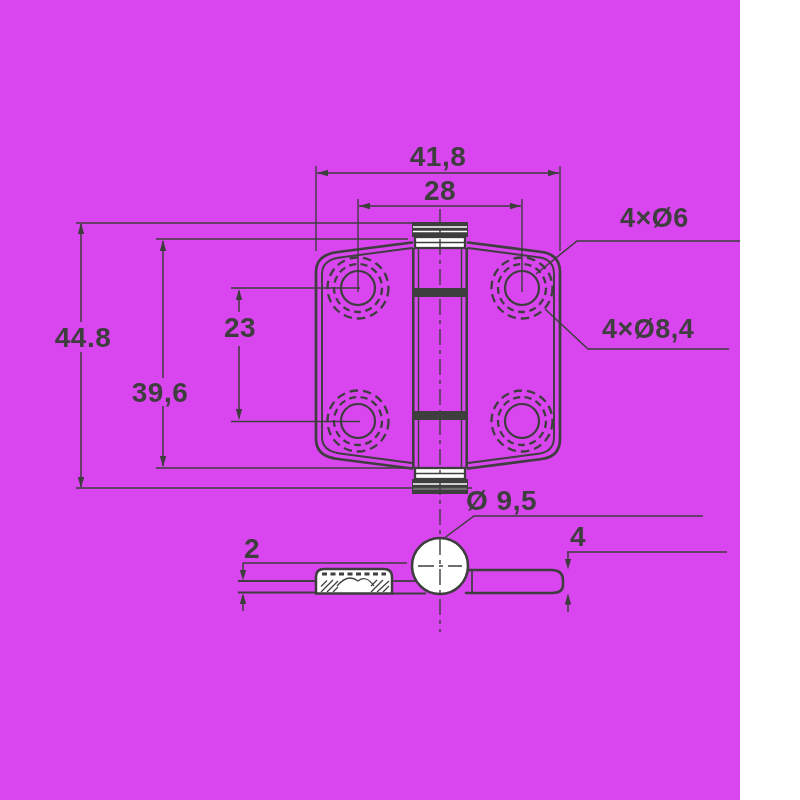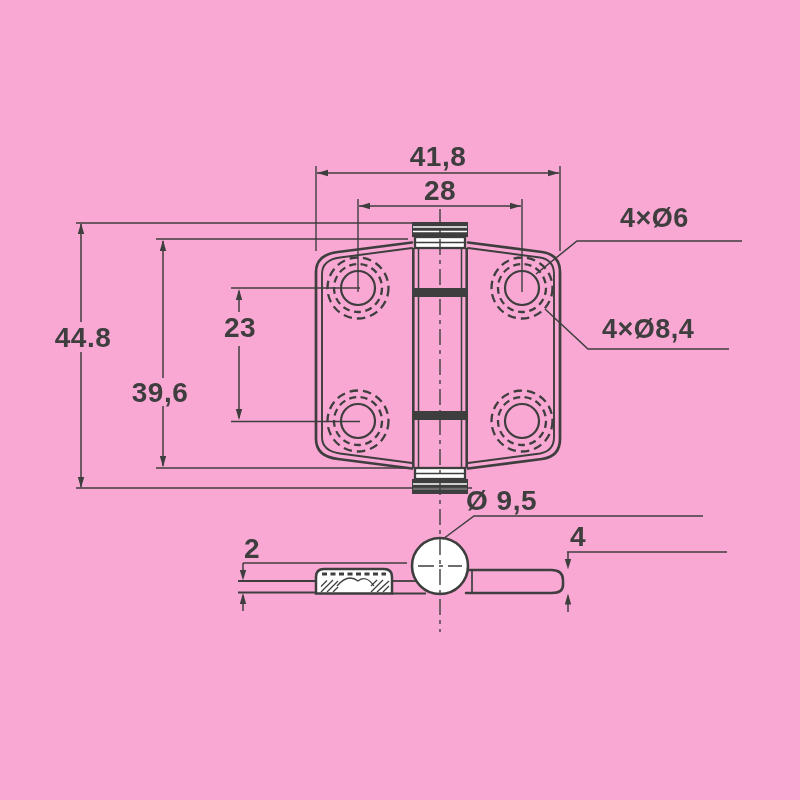--- a/index.html
+++ b/index.html
@@ -1,16 +1,16 @@
 <!DOCTYPE html>
 <html><head>
 <meta charset="utf-8">
 <style>
   html,body{margin:0;padding:0;background:#fff;}
-  .canvas{position:relative;width:800px;height:800px;background:#f9a8d4;overflow:hidden;
+  .canvas{position:relative;width:740px;height:800px;background:#d946ef;overflow:hidden;
           font-family:"Liberation Sans",sans-serif;}
   svg{position:absolute;left:0;top:0;}
   text{fill:#3e3e3e;font-family:"Liberation Sans","DejaVu Sans",sans-serif;
        font-weight:bold;font-size:28px;letter-spacing:0.5px;}
   text.callout{font-size:27px;}
   .thin{stroke:#3e3e3e;stroke-width:1.5;fill:none;}
   .ext{stroke:#3e3e3e;stroke-width:1.4;fill:none;}
   .body-outer{stroke:#3e3e3e;stroke-width:2.7;fill:none;stroke-linecap:round;}
   .body-inner{stroke:#3e3e3e;stroke-width:1.9;fill:none;stroke-linecap:round;}
   .hole-solid{stroke:#3e3e3e;stroke-width:2.2;fill:none;}

